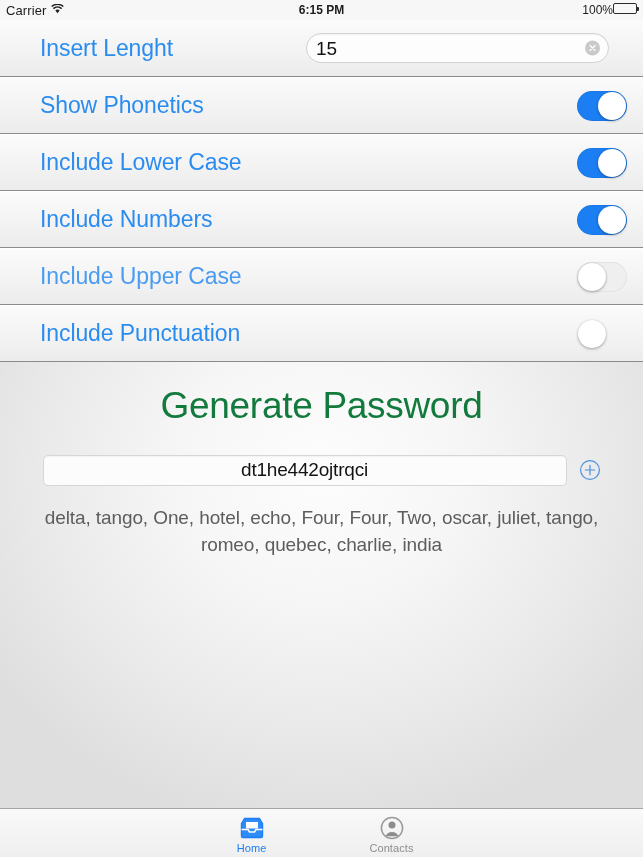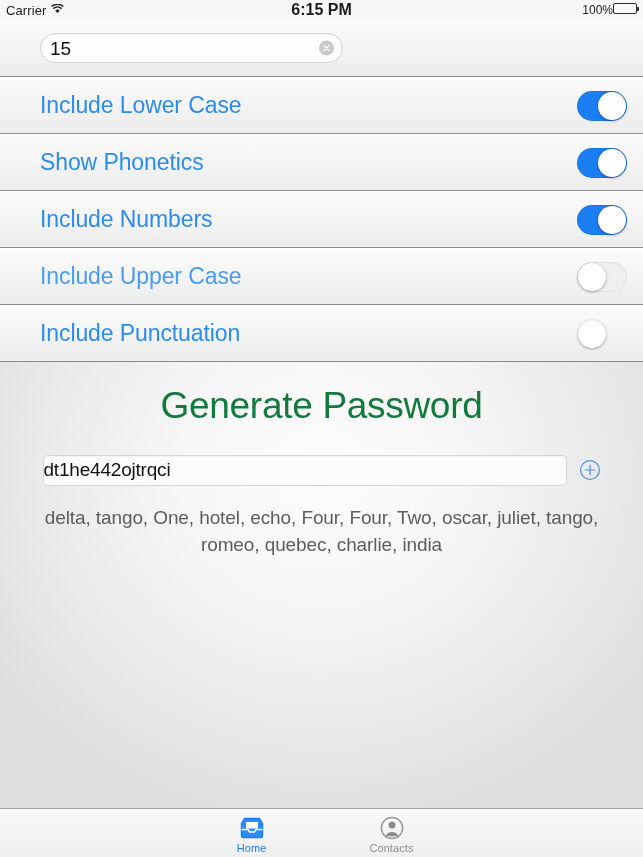--- a/index.html
+++ b/index.html
@@ -41,21 +41,21 @@
     display: flex;
     align-items: center;
     gap: 5px;
   }
   .sb-carrier { font-size: 13px; letter-spacing: 0.1px; }
   .wifi-icon { display: block; }
   .sb-center {
     position: absolute;
     left: 0; right: 0;
     text-align: center;
-    font-size: 16px;
+    font-size: 12px;
     font-weight: bold;
     pointer-events: none;
   }
   .sb-right {
     margin-left: auto;
     display: flex;
     align-items: flex-start;
     font-size: 12px;
   }
   .battery {
@@ -199,20 +199,21 @@
   }
   .pw-field {
     flex: 1;
     max-width: 522px;
     height: 29px;
     background: #fcfcfc;
     border: 1px solid #d6d6d6;
     border-radius: 5px;
     display: flex;
     align-items: center;
+    justify-content: center;
     box-shadow: inset 0 1px 1px rgba(0,0,0,0.04);
   }
   .pw-value {
     font-size: 19px;
     color: #131313;
     letter-spacing: -0.2px;
   }
   .add-btn {
     width: 22px;
     height: 22px;
@@ -283,39 +284,40 @@
       <span>100%</span>
       <span class="battery">
         <span class="battery-fill" style="width:100%"></span>
       </span>
     </div>
   </div>
 
   <div class="rows">
 
     <div class="row">
+      <div class="row-label">Insert Lenght</div>
       <div class="length-field">
         <span class="length-value">15</span>
         <span class="clear-btn">
           <svg width="9" height="9" viewBox="0 0 9 9">
             <path d="M2 2 L7 7 M7 2 L2 7" stroke="#fbfbfb" stroke-width="1.4" stroke-linecap="round"></path>
           </svg>
         </span>
       </div>
     </div>
 
     <div class="row">
+      <div class="row-label">Show Phonetics</div>
+      <div class="toggle on">
+        <span class="knob"></span>
+      </div>
+    </div>
+
+    <div class="row">
       <div class="row-label">Include Lower Case</div>
-      <div class="toggle on">
-        <span class="knob"></span>
-      </div>
-    </div>
-
-    <div class="row">
-      <div class="row-label">Show Phonetics</div>
       <div class="toggle on">
         <span class="knob"></span>
       </div>
     </div>
 
     <div class="row">
       <div class="row-label">Include Numbers</div>
       <div class="toggle on">
         <span class="knob"></span>
       </div>

